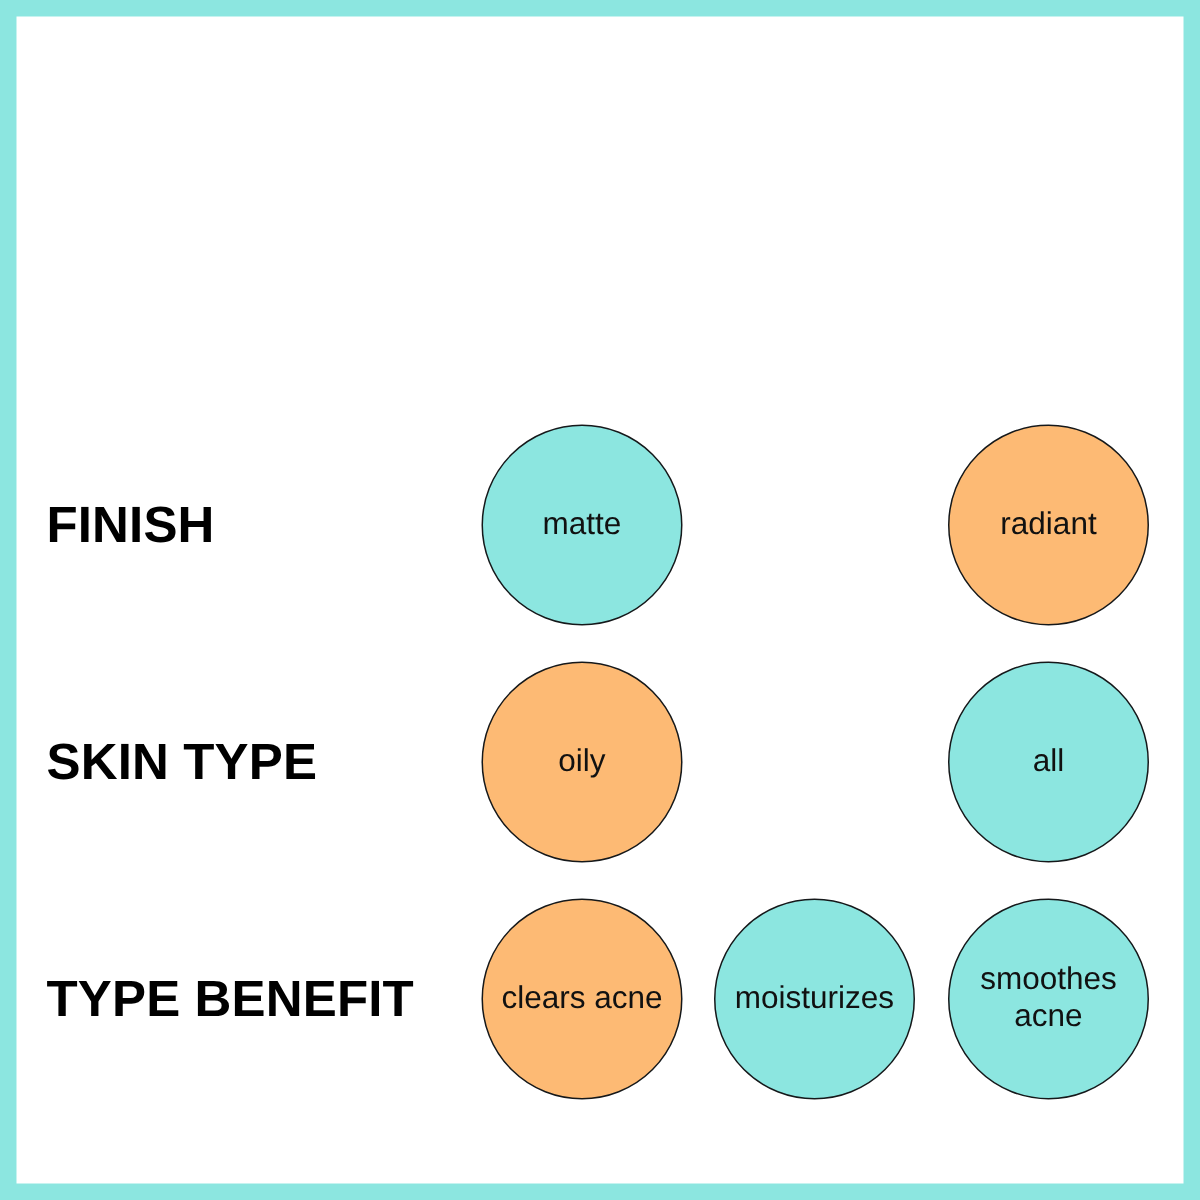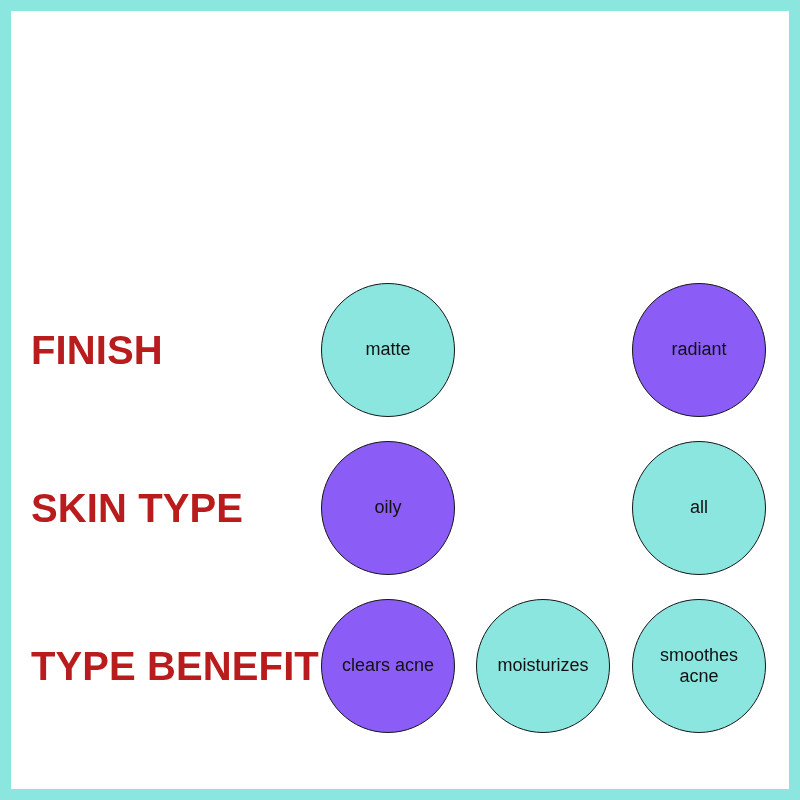--- a/index.html
+++ b/index.html
@@ -47,24 +47,24 @@
   
   .row-label {
     position: absolute;
     left: 20px;
     top: 0;
     width: 290px;
     height: 160px;
     display: flex;
     align-items: center;
     justify-content: flex-start;
-    font-size: 40px;
+    font-size: 34px;
     font-weight: bold;
     letter-spacing: 0.1px;
-    color: #b91c1c;
+    color: #000000;
     white-space: nowrap;
     line-height: 1;
   }
 
   
   .cell {
     position: absolute;
     top: 13px;
     width: 134px;
     height: 134px;
@@ -75,35 +75,35 @@
 
   .bubble {
     position: absolute;
     left: 0;
     top: 0;
     width: 134px;
     height: 134px;
     box-sizing: border-box;
     border-radius: 50%;
     border: 1.6px solid #15181a;
-    background: #8b5cf6;
+    background: #fdba74;
     display: flex;
     align-items: center;
     justify-content: center;
   }
   .bubble.filled {
     background: #8ce6e0;
   }
 
   .bubble-label {
     display: block;
     width: 150px;
     margin: 0;
     text-align: center;
-    font-size: 18px;
+    font-size: 21px;
     line-height: 1.18;
     color: #111111;
     white-space: pre-line;
     font-weight: normal;
   }
 
   
   .bubble-label.wide { width: 152px; }
 </style>
 </head>

